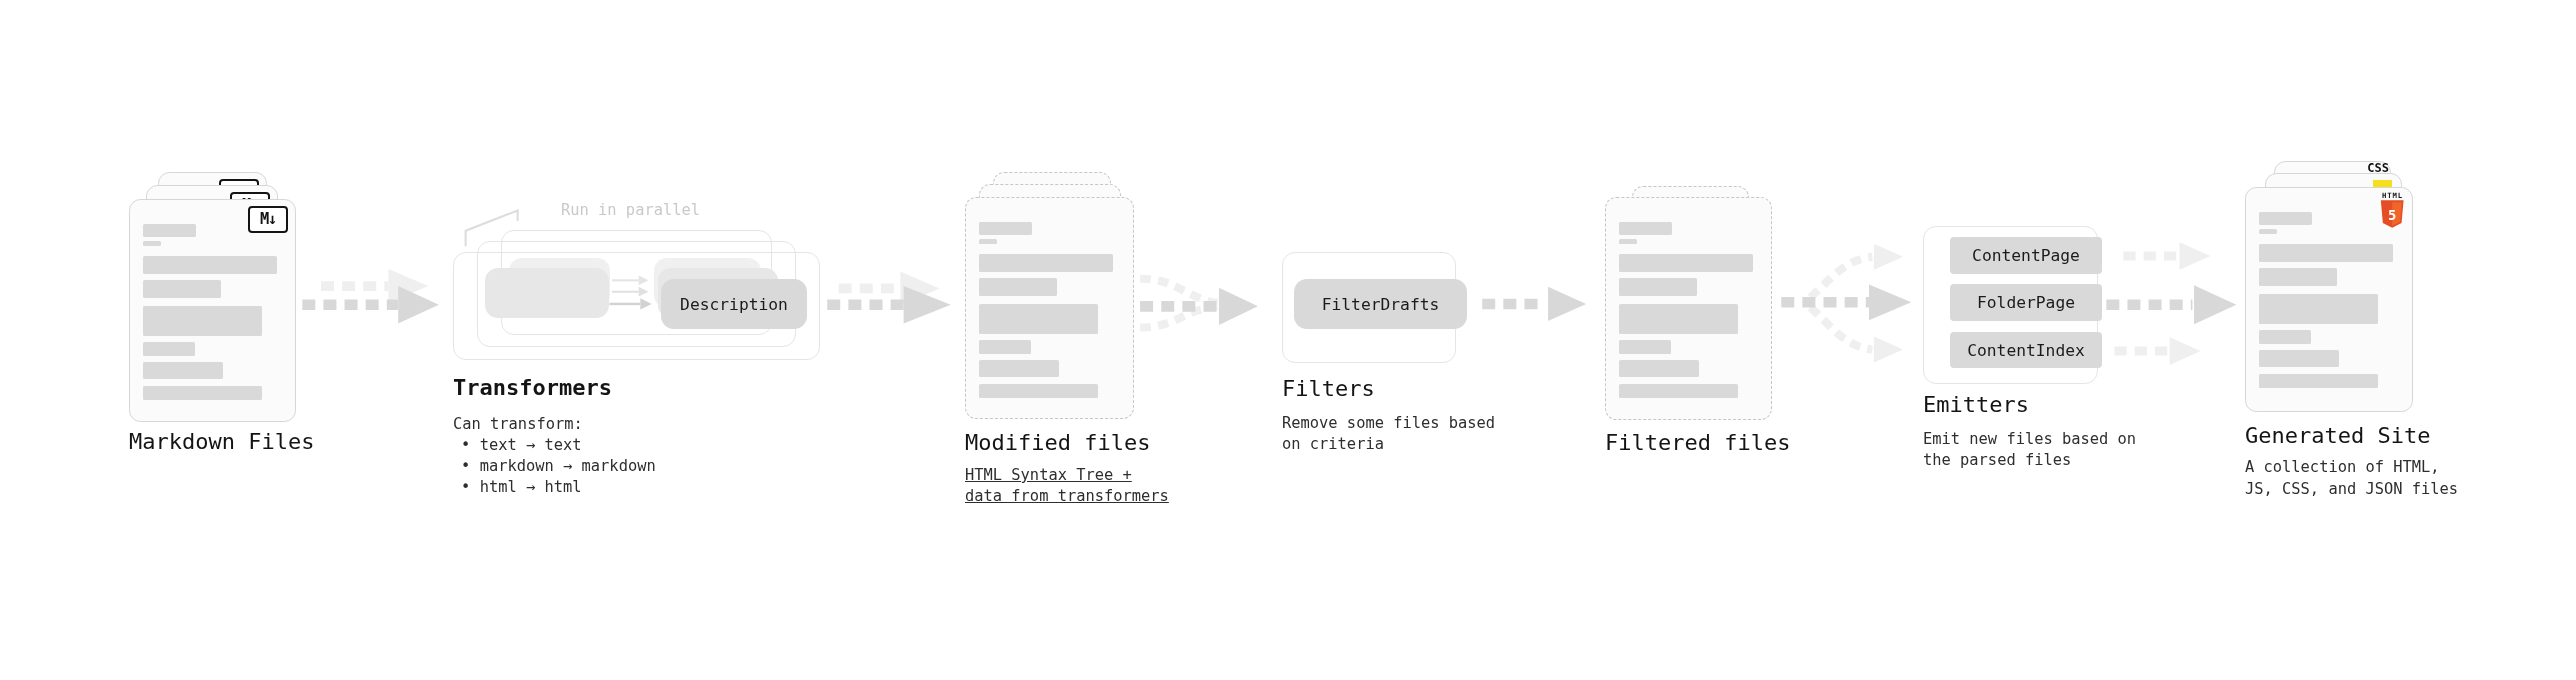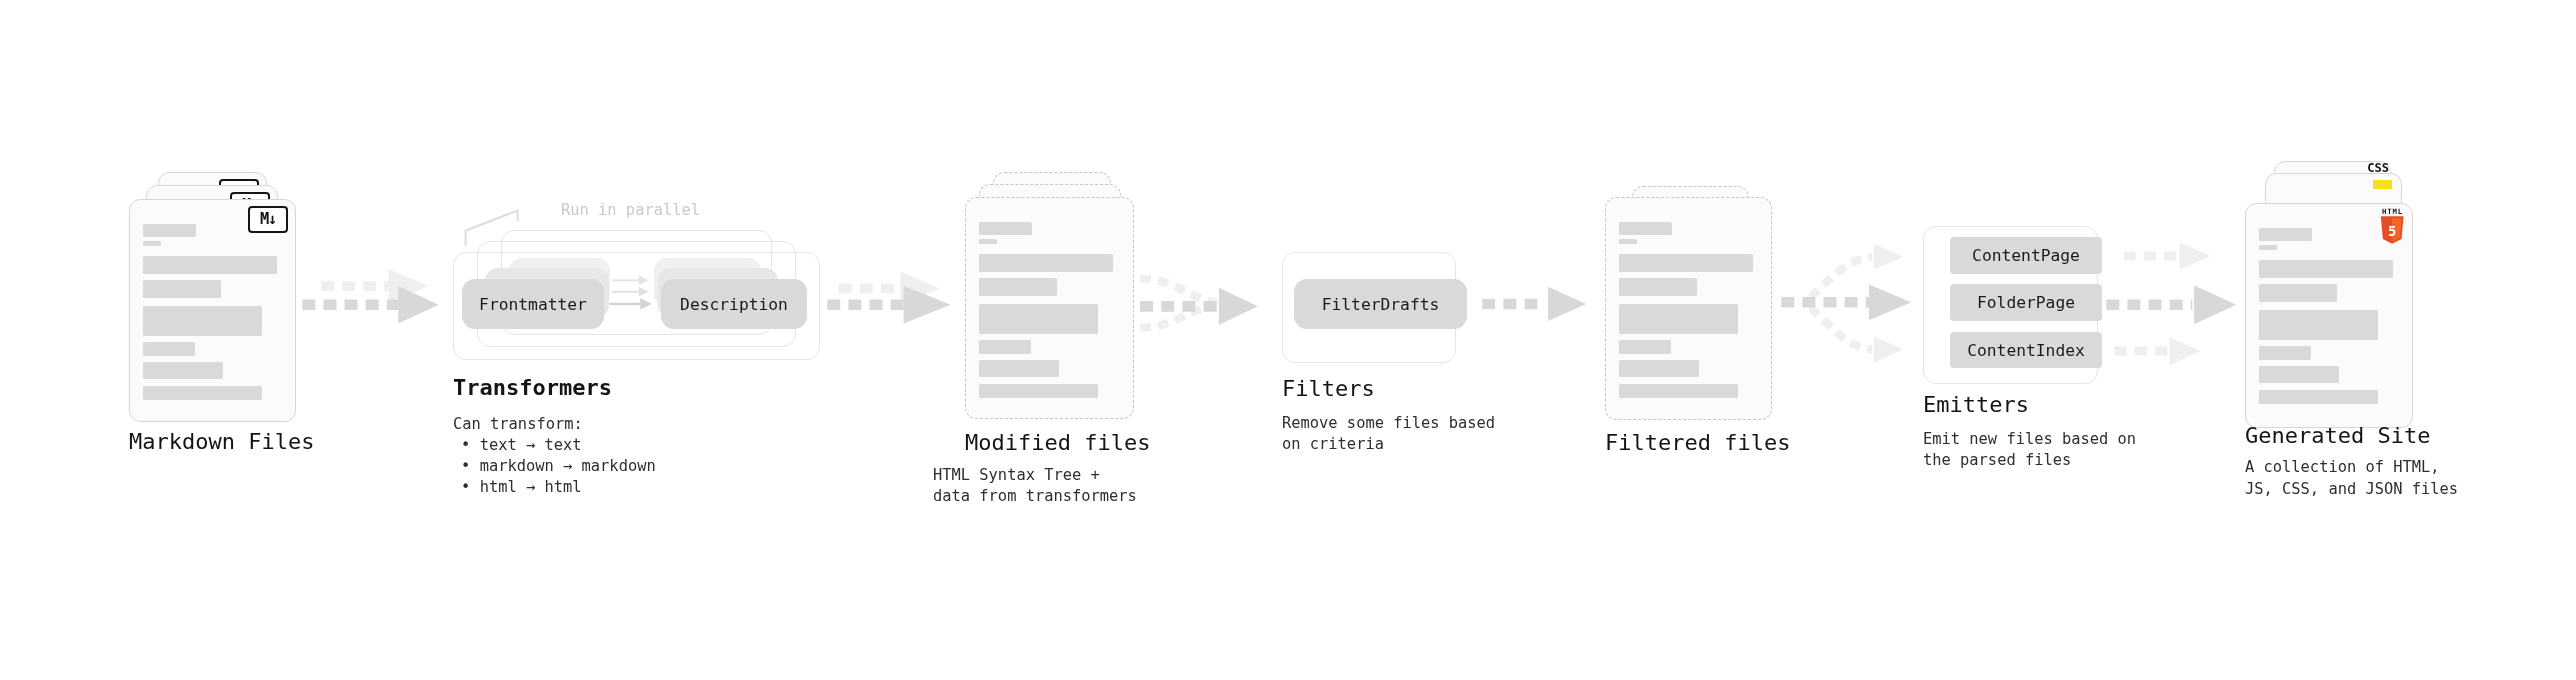--- a/index.html
+++ b/index.html
@@ -150,21 +150,20 @@
 
     <div class="frame" style="left:501px;top:230px;width:269px;height:103px;"></div>
     <div class="gbox ghost2" style="left:509px;top:258px;width:101px;height:50px;"></div>
     <div class="gbox ghost2" style="left:654px;top:258px;width:107px;height:50px;"></div>
 
     <div class="frame" style="left:477px;top:241px;width:317px;height:104px;"></div>
     <div class="gbox ghost1" style="left:485px;top:268px;width:124px;height:50px;"></div>
     <div class="gbox ghost1" style="left:658px;top:268px;width:120px;height:50px;"></div>
 
     <div class="frame" style="left:453px;top:252px;width:365px;height:106px;"></div>
-    <div class="gbox" style="left:462px;top:279px;width:142px;height:50px;">Frontmatter</div>
     <div class="gbox" style="left:661px;top:279px;width:146px;height:50px;">Description</div>
 
     <div class="stage-label" style="left:453px;top:375px;font-weight:bold;">Transformers</div>
     <div class="cap" style="left:453px;top:414px;">
       <div>Can transform:</div>
       <ul class="bullets">
         <li>text → text</li>
         <li>markdown → markdown</li>
         <li>html → html</li>
       </ul>
@@ -180,21 +179,21 @@
           <div class="sk"></div>
           <div class="sk"></div>
           <div class="sk"></div>
         <div class="sk"></div>
           <div class="sk"></div>
           <div class="sk"></div>
           <div class="sk"></div>
       </div>
     </div>
     <div class="stage-label" style="left:965px;top:430px;">Modified files</div>
-    <div class="cap" style="left:933px;top:465px;">
+    <div class="cap" style="left:965px;top:465px;text-decoration:underline;">
       <div>HTML Syntax Tree +</div>
       <div>data from transformers</div>
     </div>
   </div>
 
   <div class="layer">
     <div class="frame" style="left:1282px;top:252px;width:172px;height:109px;"></div>
     <div class="gbox" style="left:1294px;top:279px;width:173px;height:50px;">FilterDrafts</div>
     <div class="stage-label" style="left:1282px;top:376px;">Filters</div>
     <div class="cap" style="left:1282px;top:413px;">
@@ -235,21 +234,21 @@
   <div class="layer">
     <div class="doc" style="left:2274px;top:161px;width:115px;height:195px;">
       <div class="css-icon">
         <span class="css-word">CSS</span>
         <div class="css-bar"></div>
       </div>
     </div>
     <div class="doc" style="left:2265px;top:173px;width:135px;height:203px;">
       <div class="js-icon"></div>
     </div>
-    <div class="doc" style="left:2245px;top:187px;width:166px;height:223px;margin-top:16px;">
+    <div class="doc" style="left:2245px;top:187px;width:166px;height:223px;">
       <div class="html5-icon">
         <div class="html5-word">HTML</div>
         <svg width="24.4" height="28" viewBox="0 0 30 34">
           <path d="M1 0 H29 L26.5 28 L15 34 L3.5 28 Z" fill="#e44d26"></path>
           <path d="M15 2.5 V31.5 L24.6 26.5 L26.8 2.5 Z" fill="#f16529"></path>
           <text x="15" y="24" font-size="17" font-weight="bold" fill="#ffffff" text-anchor="middle">5</text>
         </svg>
       </div>
       <div class="lines">
         <div class="sk"></div>

